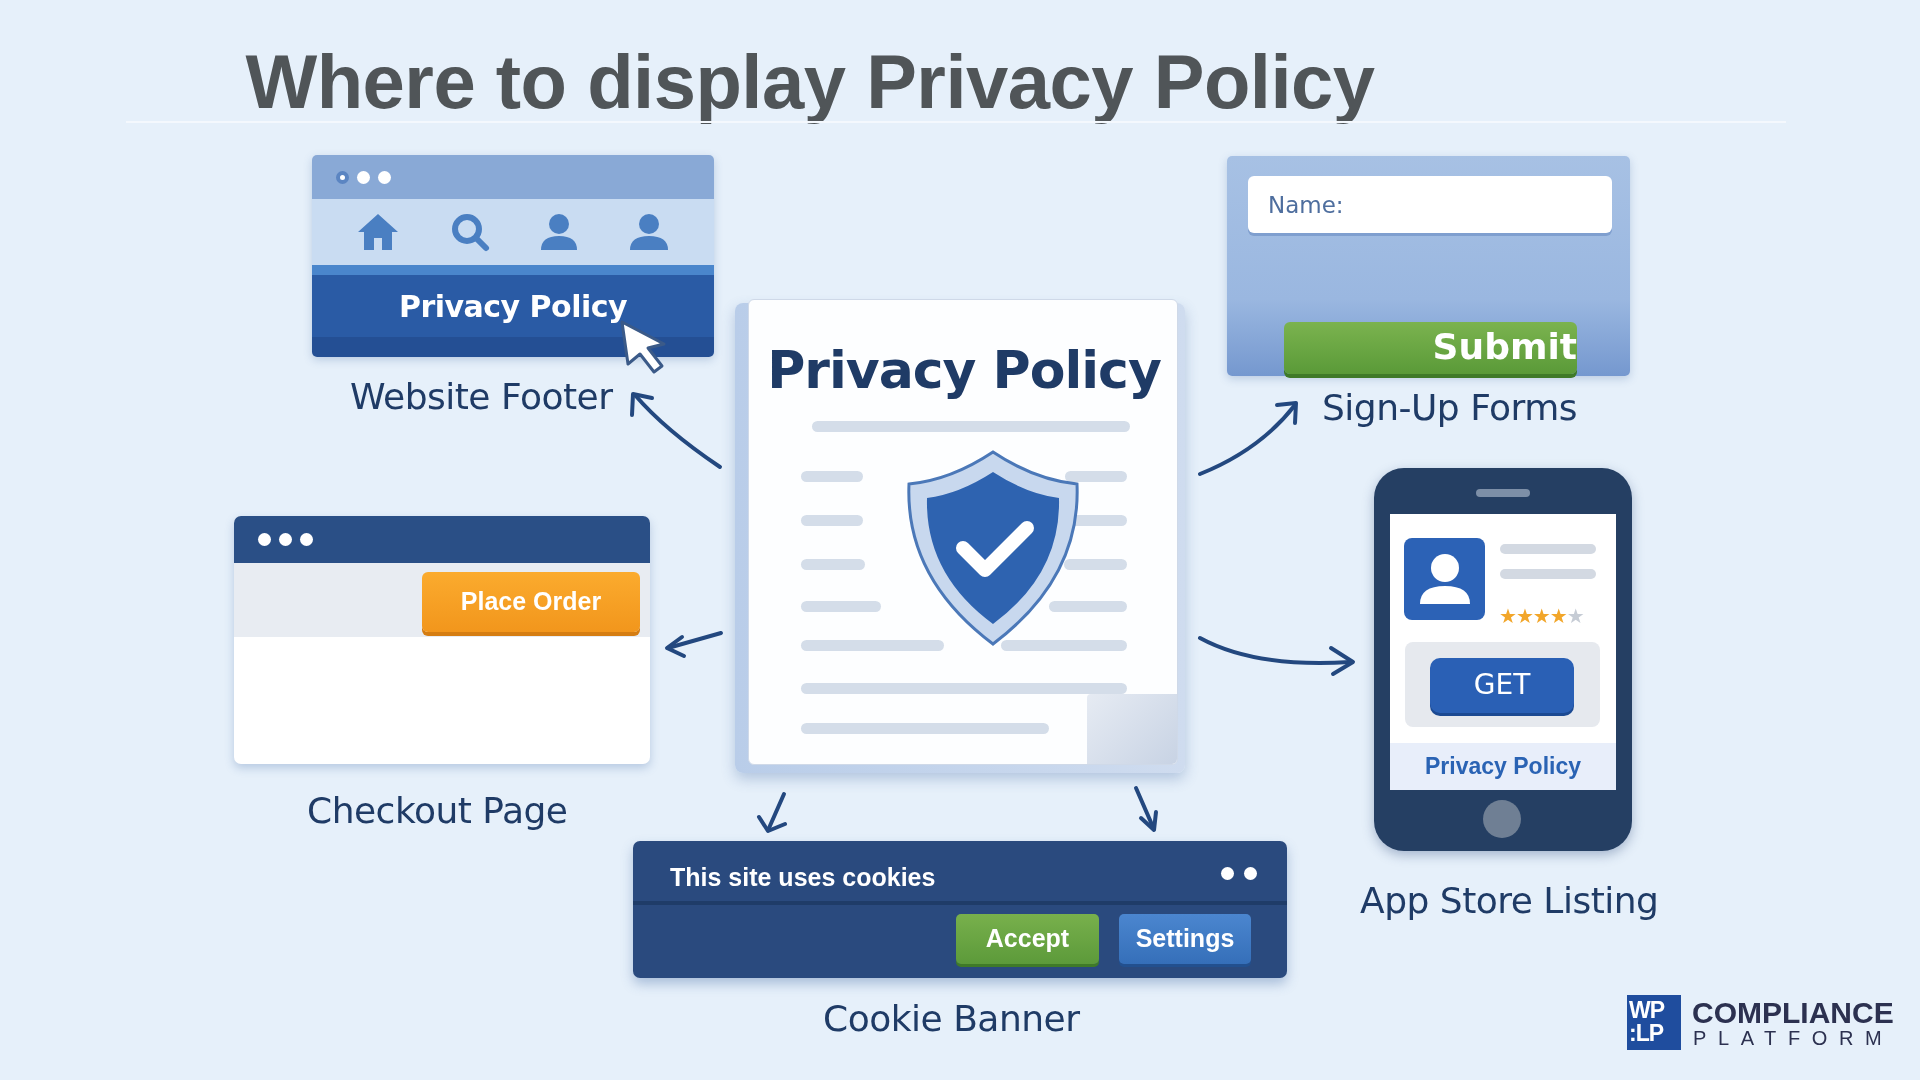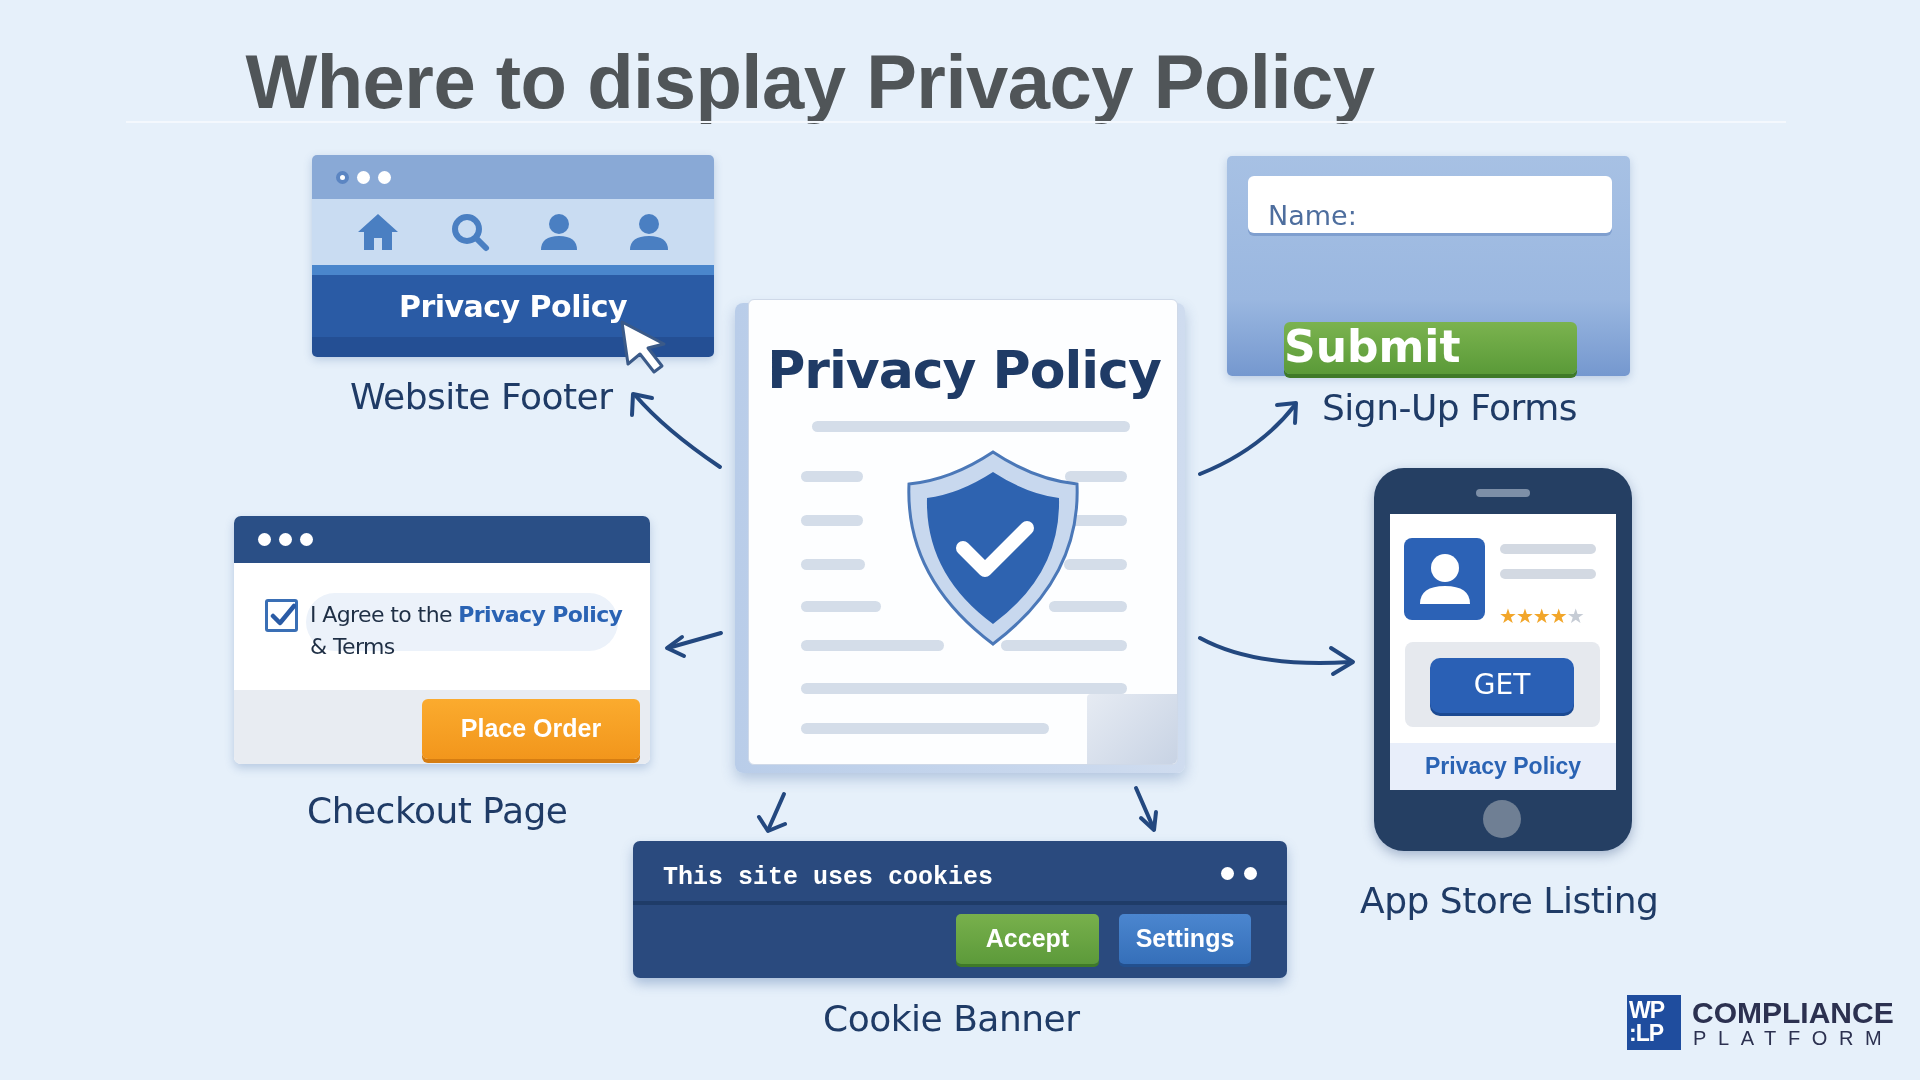--- a/index.html
+++ b/index.html
@@ -16,22 +16,22 @@
 .dot{width:13px;height:13px;border-radius:50%;background:#fff}
 .dot.ring{background:#fff;border:4px solid #5b85c2;width:13px;height:13px}
 #footer-card .nav{height:66px;background:#c9dcf2;display:flex;align-items:center;justify-content:space-around;padding:0 20px}
 #footer-card .stripe{height:10px;background:#4a86cc}
 #footer-card .bar{height:62px;background:#2a5ba5;color:#fff;font-family:"DejaVu Sans",sans-serif;font-weight:bold;font-size:30px;display:flex;align-items:center;justify-content:center;letter-spacing:-0.5px}
 #footer-card .bottom{height:20px;background:#244f94}
 #cursor{left:618px;top:318px}
 
 
 #signup-card{left:1227px;top:156px;width:403px;height:220px;border-radius:5px;background:linear-gradient(#a7c1e4,#9ab7e0 65%,#7598cf);box-shadow:0 3px 8px rgba(60,100,160,.25)}
-.field{position:absolute;left:21px;width:364px;height:57px;background:#fff;border-radius:6px;box-shadow:0 3px 0 #7f9fcf;font-family:"DejaVu Sans",sans-serif;font-size:27px;color:#4e6e9e;padding:24px 0 0 20px}
-#submit-btn{position:absolute;left:57px;top:166px;width:293px;height:52px;border-radius:6px;background:linear-gradient(#7bb34f,#5a9a38);box-shadow:0 4px 0 #3f7a28;color:#fff;font-family:"DejaVu Sans",sans-serif;font-weight:bold;font-size:44px;text-align:left;line-height:50px}
+.field{position:absolute;left:21px;width:364px;height:57px;background:#fff;border-radius:6px;box-shadow:0 3px 0 #7f9fcf;font-family:"DejaVu Sans",sans-serif;font-size:23px;color:#4e6e9e;padding:16px 0 0 20px}
+#submit-btn{position:absolute;left:57px;top:166px;width:293px;height:52px;border-radius:6px;background:linear-gradient(#7bb34f,#5a9a38);box-shadow:0 4px 0 #3f7a28;color:#fff;font-family:"DejaVu Sans",sans-serif;font-weight:bold;font-size:36px;text-align:right;line-height:50px}
 
 
 #doc-shadow{left:735px;top:303px;width:450px;height:470px;border-radius:8px;background:linear-gradient(90deg,#b9cde9,#cfdcef);box-shadow:0 6px 14px rgba(60,100,160,.3)}
 #doc{left:748px;top:299px;width:430px;height:466px;background:#fdfeff;border-radius:6px;border:1px solid #cfd9e8;overflow:hidden}
 #doc-title{position:absolute;left:0;top:40px;width:430px;text-align:center;font-family:"DejaVu Sans",sans-serif;font-weight:bold;font-size:52px;color:#1f3b66;letter-spacing:-1px}
 .ln{position:absolute;height:11px;border-radius:6px;background:#d4dde9}
 #doc-fold{position:absolute;right:0;bottom:0;width:90px;height:70px;background:linear-gradient(135deg,#e6ebf3,#c8d3e4);border-top-left-radius:4px}
 #shield{position:absolute;left:156px;top:148px}
 
 
@@ -53,21 +53,21 @@
 .sl{position:absolute;height:10px;border-radius:5px;background:#d3d9e2}
 #stars{position:absolute;left:109px;top:92px;font-size:20px;letter-spacing:-1px;line-height:20px}
 .star-on{color:#f2a62a}.star-off{color:#c6ccd5}
 #get-box{position:absolute;left:15px;top:128px;width:195px;height:85px;border-radius:8px;background:#e6e9ee}
 #get-btn{position:absolute;left:25px;top:16px;width:144px;height:55px;border-radius:10px;background:#2a60b5;box-shadow:0 3px 0 #1c4a92;color:#fff;font-family:"DejaVu Sans",sans-serif;font-size:28px;text-align:center;line-height:54px}
 #phone-pp{position:absolute;left:0;top:229px;width:226px;height:47px;background:#e8eefa;color:#2a63b4;font-weight:bold;font-size:23px;text-align:center;line-height:47px;font-family:"Liberation Sans",sans-serif}
 #home-btn{position:absolute;left:109px;top:332px;width:38px;height:38px;border-radius:50%;background:#6f7f94}
 
 
 #cookie{left:633px;top:841px;width:654px;height:137px;border-radius:7px;background:#2a4a7e;box-shadow:0 6px 12px rgba(60,100,160,.35);overflow:hidden}
-#cookie-text{position:absolute;left:30px;top:22px;color:#fff;font-weight:bold;font-size:25px;font-family:Liberation Mono, monospace}
+#cookie-text{position:absolute;left:37px;top:22px;color:#fff;font-weight:bold;font-size:25px;font-family:Liberation Sans, sans-serif}
 #cookie-dots{position:absolute;right:30px;top:26px;display:flex;gap:10px}
 #cookie-sep{position:absolute;left:0;top:60px;width:654px;height:4px;background:#1f3c68}
 #accept-btn{position:absolute;left:323px;top:73px;width:143px;height:50px;border-radius:5px;background:linear-gradient(#78b04c,#5c9a3a);box-shadow:0 3px 0 #3f7a28;color:#fff;font-weight:bold;font-size:25px;text-align:center;line-height:49px;font-family:"Liberation Sans",sans-serif}
 #settings-btn{position:absolute;left:486px;top:73px;width:132px;height:50px;border-radius:5px;background:linear-gradient(#4b86cf,#356fb9);box-shadow:0 3px 0 #22508f;color:#fff;font-weight:bold;font-size:25px;text-align:center;line-height:49px;font-family:"Liberation Sans",sans-serif}
 
 
 #logo-box{left:1627px;top:995px;width:54px;height:55px;background:#1f4d9e;color:#fff;font-weight:bold;font-size:23px;line-height:23px;padding:4px 0 0 2px;font-family:"Liberation Sans",sans-serif;letter-spacing:-1px}
 #logo-title{left:1692px;top:996px;font-size:30px;font-weight:bold;color:#2c3150;font-family:"Liberation Sans",sans-serif}
 #logo-sub{left:1693px;top:1027px;font-size:20px;color:#2c3150;letter-spacing:11.6px;font-family:"Liberation Sans",sans-serif}
 svg.arrows{position:absolute;left:0;top:0;pointer-events:none}
@@ -156,32 +156,20 @@
   </svg>
   <div id="doc-fold"></div>
 </div>
 
 <div id="checkout-card" class="abs">
   <div class="top">
     <span class="dot"></span>
     <span class="dot"></span>
     <span class="dot"></span>
   </div>
-  <div class="body">
-    <div id="agree-pill"></div>
-    <div id="checkbox">
-      <svg width="28" height="28" viewBox="0 0 28 28">
-          <path d="M5 14 L12 21 L26 4" stroke="#2a5ba5" stroke-width="4.5" fill="none" stroke-linecap="round" stroke-linejoin="round"></path>
-        </svg>
-    </div>
-    <div id="agree-text">
-      <span>I Agree to the </span><span id="agree-link">Privacy Policy</span><br>
-      <span>&amp; Terms</span>
-    </div>
-  </div>
   <div class="foot">
     <div id="place-order">Place Order</div>
   </div>
 </div>
 <div class="abs label" style="left:307px;top:790px">Checkout Page</div>
 
 <div id="phone" class="abs">
   <div id="speaker"></div>
   <div id="screen">
     <div id="app-icon">

